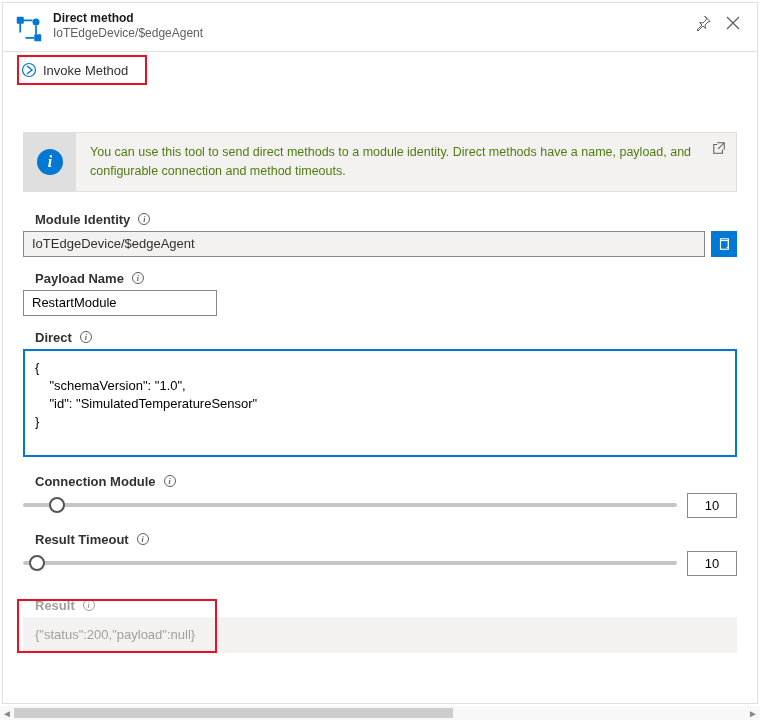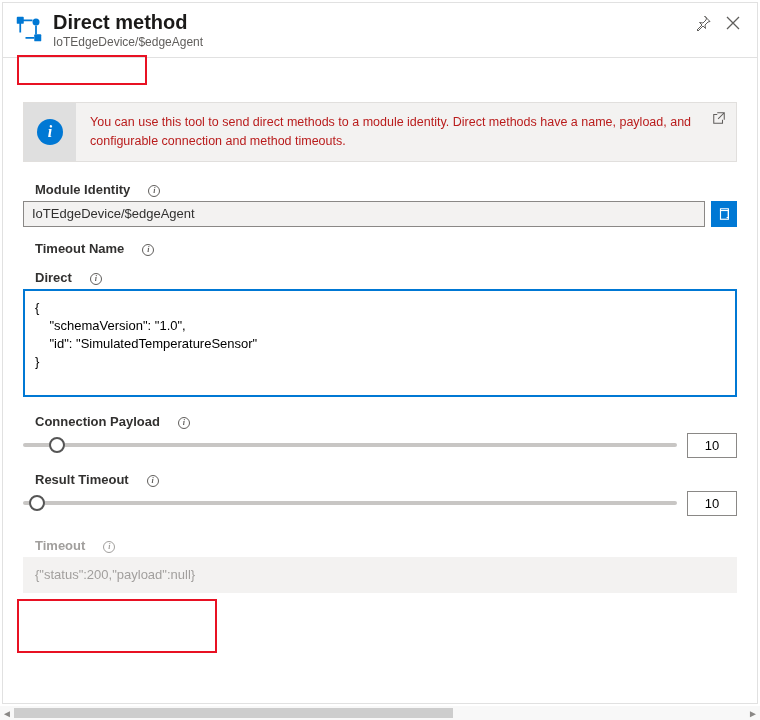--- a/index.html
+++ b/index.html
@@ -26,21 +26,21 @@
     align-items: flex-start;
     padding: 8px 16px 8px 12px;
     border-bottom: 1px solid #e1e1e1;
   }
   .header-icon {
     width: 28px; height: 28px;
     margin-right: 10px;
     margin-top: 4px;
   }
   .header-titles { flex: 1; }
-  .header-title { font-size: 20px; font-weight: 600; color: #1b1a19; }
+  .header-title { font-size: 12px; font-weight: 600; color: #1b1a19; }
   .header-subtitle { font-size: 12px; color: #605e5c; margin-top: 1px; }
   .header-actions { display: flex; gap: 14px; align-items: center; margin-top: 4px; }
   .header-actions .icon-btn { width: 16px; height: 16px; cursor: pointer; color: #605e5c; }
 
   .toolbar {
     padding: 6px 12px;
     display: flex;
     align-items: center;
   }
   .invoke-wrap {
@@ -82,31 +82,31 @@
     width: 26px; height: 26px;
     border-radius: 50%;
     background: #0078d4;
     color: #fff;
     display: flex; align-items: center; justify-content: center;
     font-weight: 700;
     font-style: italic;
     font-family: Georgia, serif;
     font-size: 16px;
   }
-  .info-text { flex: 1; padding: 10px 40px 10px 14px; font-size: 12.5px; line-height: 1.5; color: #b91c1c; }
+  .info-text { flex: 1; padding: 10px 40px 10px 14px; font-size: 12.5px; line-height: 1.5; color: #4d7c0f; }
   .info-ext { position: absolute; right: 10px; top: 8px; width: 14px; height: 14px; cursor: pointer; color: #605e5c; }
 
   .field { margin-bottom: 14px; }
   .field-label {
     font-weight: 600;
     font-size: 13px;
     margin-bottom: 4px;
     display: flex;
-    align-items: flex-end;
-    gap: 18px;
+    align-items: center;
+    gap: 8px;
     padding-left: 12px;
   }
   .field-label.muted { color: #a19f9d; font-weight: 600; }
   .info-circle {
     width: 12px; height: 12px;
     border: 1px solid #605e5c;
     border-radius: 50%;
     display: inline-flex;
     align-items: center; justify-content: center;
     font-size: 8px;
@@ -234,20 +234,31 @@
           </svg>
       </span>
       <span class="icon-btn">
         <svg viewBox="0 0 16 16" width="16" height="16">
             <path d="M2 2 L14 14 M14 2 L2 14" stroke="currentColor" stroke-width="1.3"></path>
           </svg>
       </span>
     </div>
   </div>
 
+  <div class="toolbar">
+    <div class="invoke-wrap">
+      <span class="invoke-icon">
+        <svg viewBox="0 0 16 16" width="16" height="16">
+            <circle cx="8" cy="8" r="6.5" fill="none" stroke="#0078d4" stroke-width="1.2"></circle>
+            <path d="M6 4 L11 8 L6 12" fill="none" stroke="#0078d4" stroke-width="1.4"></path>
+          </svg>
+      </span>
+      <span class="invoke-label">Invoke Method</span>
+    </div>
+  </div>
 
   <div class="red-box invoke"></div>
 
   <div class="content">
 
     <div class="info-banner">
       <div class="info-icon-box">
         <div class="info-icon">i</div>
       </div>
       <div class="info-text">You can use this tool to send direct methods to a module identity. Direct methods have a name, payload, and configurable connection and method timeouts.</div>
@@ -269,39 +280,40 @@
           <svg viewBox="0 0 16 16" width="14" height="14">
               <rect x="4" y="4" width="9" height="10" fill="none" stroke="#fff" stroke-width="1.3"></rect>
               <path d="M4 4V2h9v10h-2" fill="none" stroke="#fff" stroke-width="1.3"></path>
             </svg>
         </div>
       </div>
     </div>
 
     <div class="field">
       <div class="field-label">
-        <span>Timeout Name</span>
-        <span class="info-circle">i</span>
-      </div>
+        <span>Payload Name</span>
+        <span class="info-circle">i</span>
+      </div>
+      <input class="text-input" value="RestartModule" style="">
     </div>
 
     <div class="field">
       <div class="field-label">
         <span>Direct</span>
         <span class="info-circle">i</span>
       </div>
       <textarea class="textarea" style="">{
     "schemaVersion": "1.0",
     "id": "SimulatedTemperatureSensor"
 }</textarea>
     </div>
 
     <div class="field">
       <div class="field-label">
-        <span>Connection Payload</span>
+        <span>Connection Module</span>
         <span class="info-circle">i</span>
       </div>
       <div class="slider-row">
         <div class="slider-track">
           <div class="slider-line"></div>
           <div class="slider-thumb" style="left:26px"></div>
         </div>
         <input class="slider-val" value="10" style="">
       </div>
     </div>
@@ -315,21 +327,21 @@
         <div class="slider-track">
           <div class="slider-line"></div>
           <div class="slider-thumb" style="left:6px"></div>
         </div>
         <input class="slider-val" value="10" style="">
       </div>
     </div>
 
     <div class="field" style="margin-top:22px">
       <div class="field-label muted">
-        <span>Timeout</span>
+        <span>Result</span>
         <span class="info-circle muted">i</span>
       </div>
       <div class="result-box">{"status":200,"payload":null}</div>
     </div>
 
   </div>
 
   <div class="red-box result"></div>
 
 </div>

